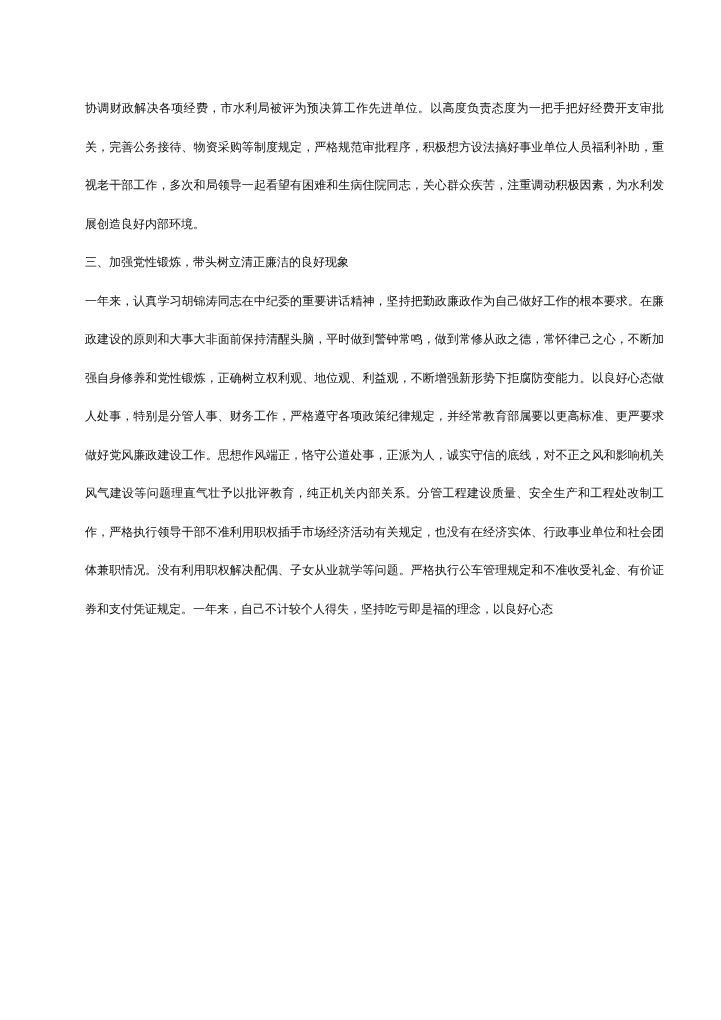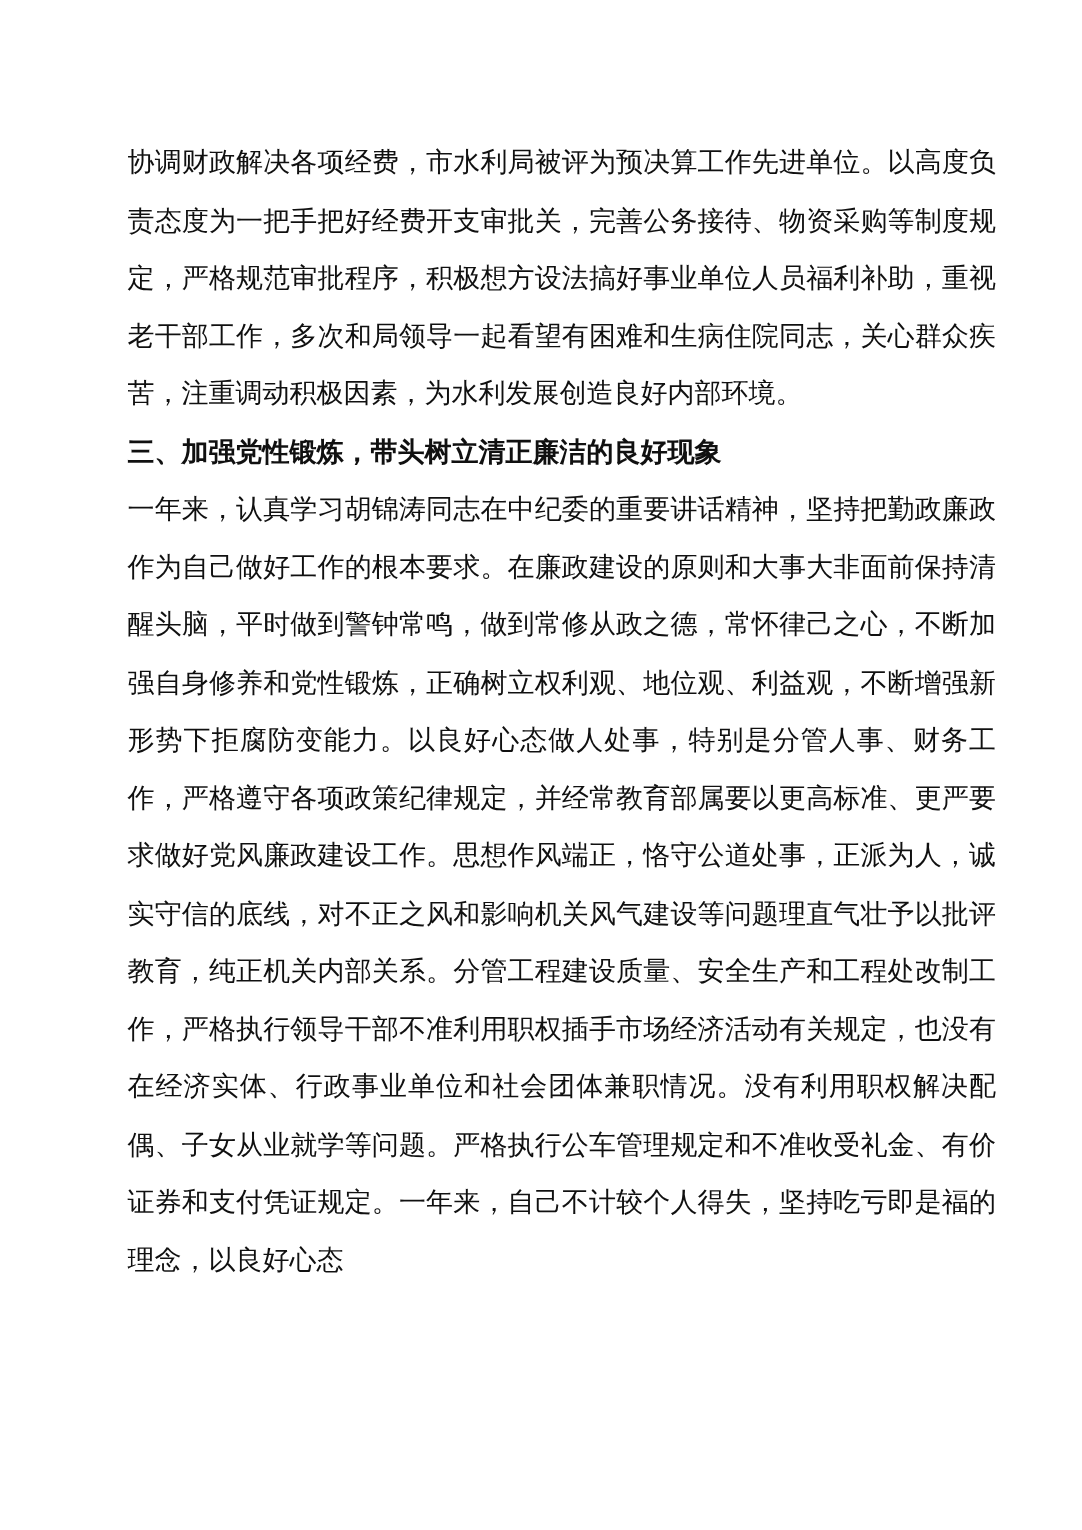--- a/index.html
+++ b/index.html
@@ -13,29 +13,29 @@
     height: 1020px;
     background: #ffffff;
     box-sizing: border-box;
     padding: 89px 57px 0 85px;
     overflow: hidden;
   }
   .doc-text p {
     margin: 0;
     padding: 0;
     font-family: "Liberation Serif", "DejaVu Serif", serif;
-    font-size: 18px;
+    font-size: 12px;
     line-height: 38.5px;
     color: #101010;
     text-align: justify;
     letter-spacing: 0;
     word-break: break-all;
   }
   .doc-text p.heading {
-    font-weight: bold;
+    font-weight: normal;
   }
 </style>
 </head>
 <body>
 
 <div class="page">
   <div class="doc-text">
     <p class="body">协调财政解决各项经费，市水利局被评为预决算工作先进单位。以高度负责态度为一把手把好经费开支审批关，完善公务接待、物资采购等制度规定，严格规范审批程序，积极想方设法搞好事业单位人员福利补助，重视老干部工作，多次和局领导一起看望有困难和生病住院同志，关心群众疾苦，注重调动积极因素，为水利发展创造良好内部环境。</p>
     <p class="heading">三、加强党性锻炼，带头树立清正廉洁的良好现象</p>
     <p class="body">一年来，认真学习胡锦涛同志在中纪委的重要讲话精神，坚持把勤政廉政作为自己做好工作的根本要求。在廉政建设的原则和大事大非面前保持清醒头脑，平时做到警钟常鸣，做到常修从政之德，常怀律己之心，不断加强自身修养和党性锻炼，正确树立权利观、地位观、利益观，不断增强新形势下拒腐防变能力。以良好心态做人处事，特别是分管人事、财务工作，严格遵守各项政策纪律规定，并经常教育部属要以更高标准、更严要求做好党风廉政建设工作。思想作风端正，恪守公道处事，正派为人，诚实守信的底线，对不正之风和影响机关风气建设等问题理直气壮予以批评教育，纯正机关内部关系。分管工程建设质量、安全生产和工程处改制工作，严格执行领导干部不准利用职权插手市场经济活动有关规定，也没有在经济实体、行政事业单位和社会团体兼职情况。没有利用职权解决配偶、子女从业就学等问题。严格执行公车管理规定和不准收受礼金、有价证券和支付凭证规定。一年来，自己不计较个人得失，坚持吃亏即是福的理念，以良好心态</p>

